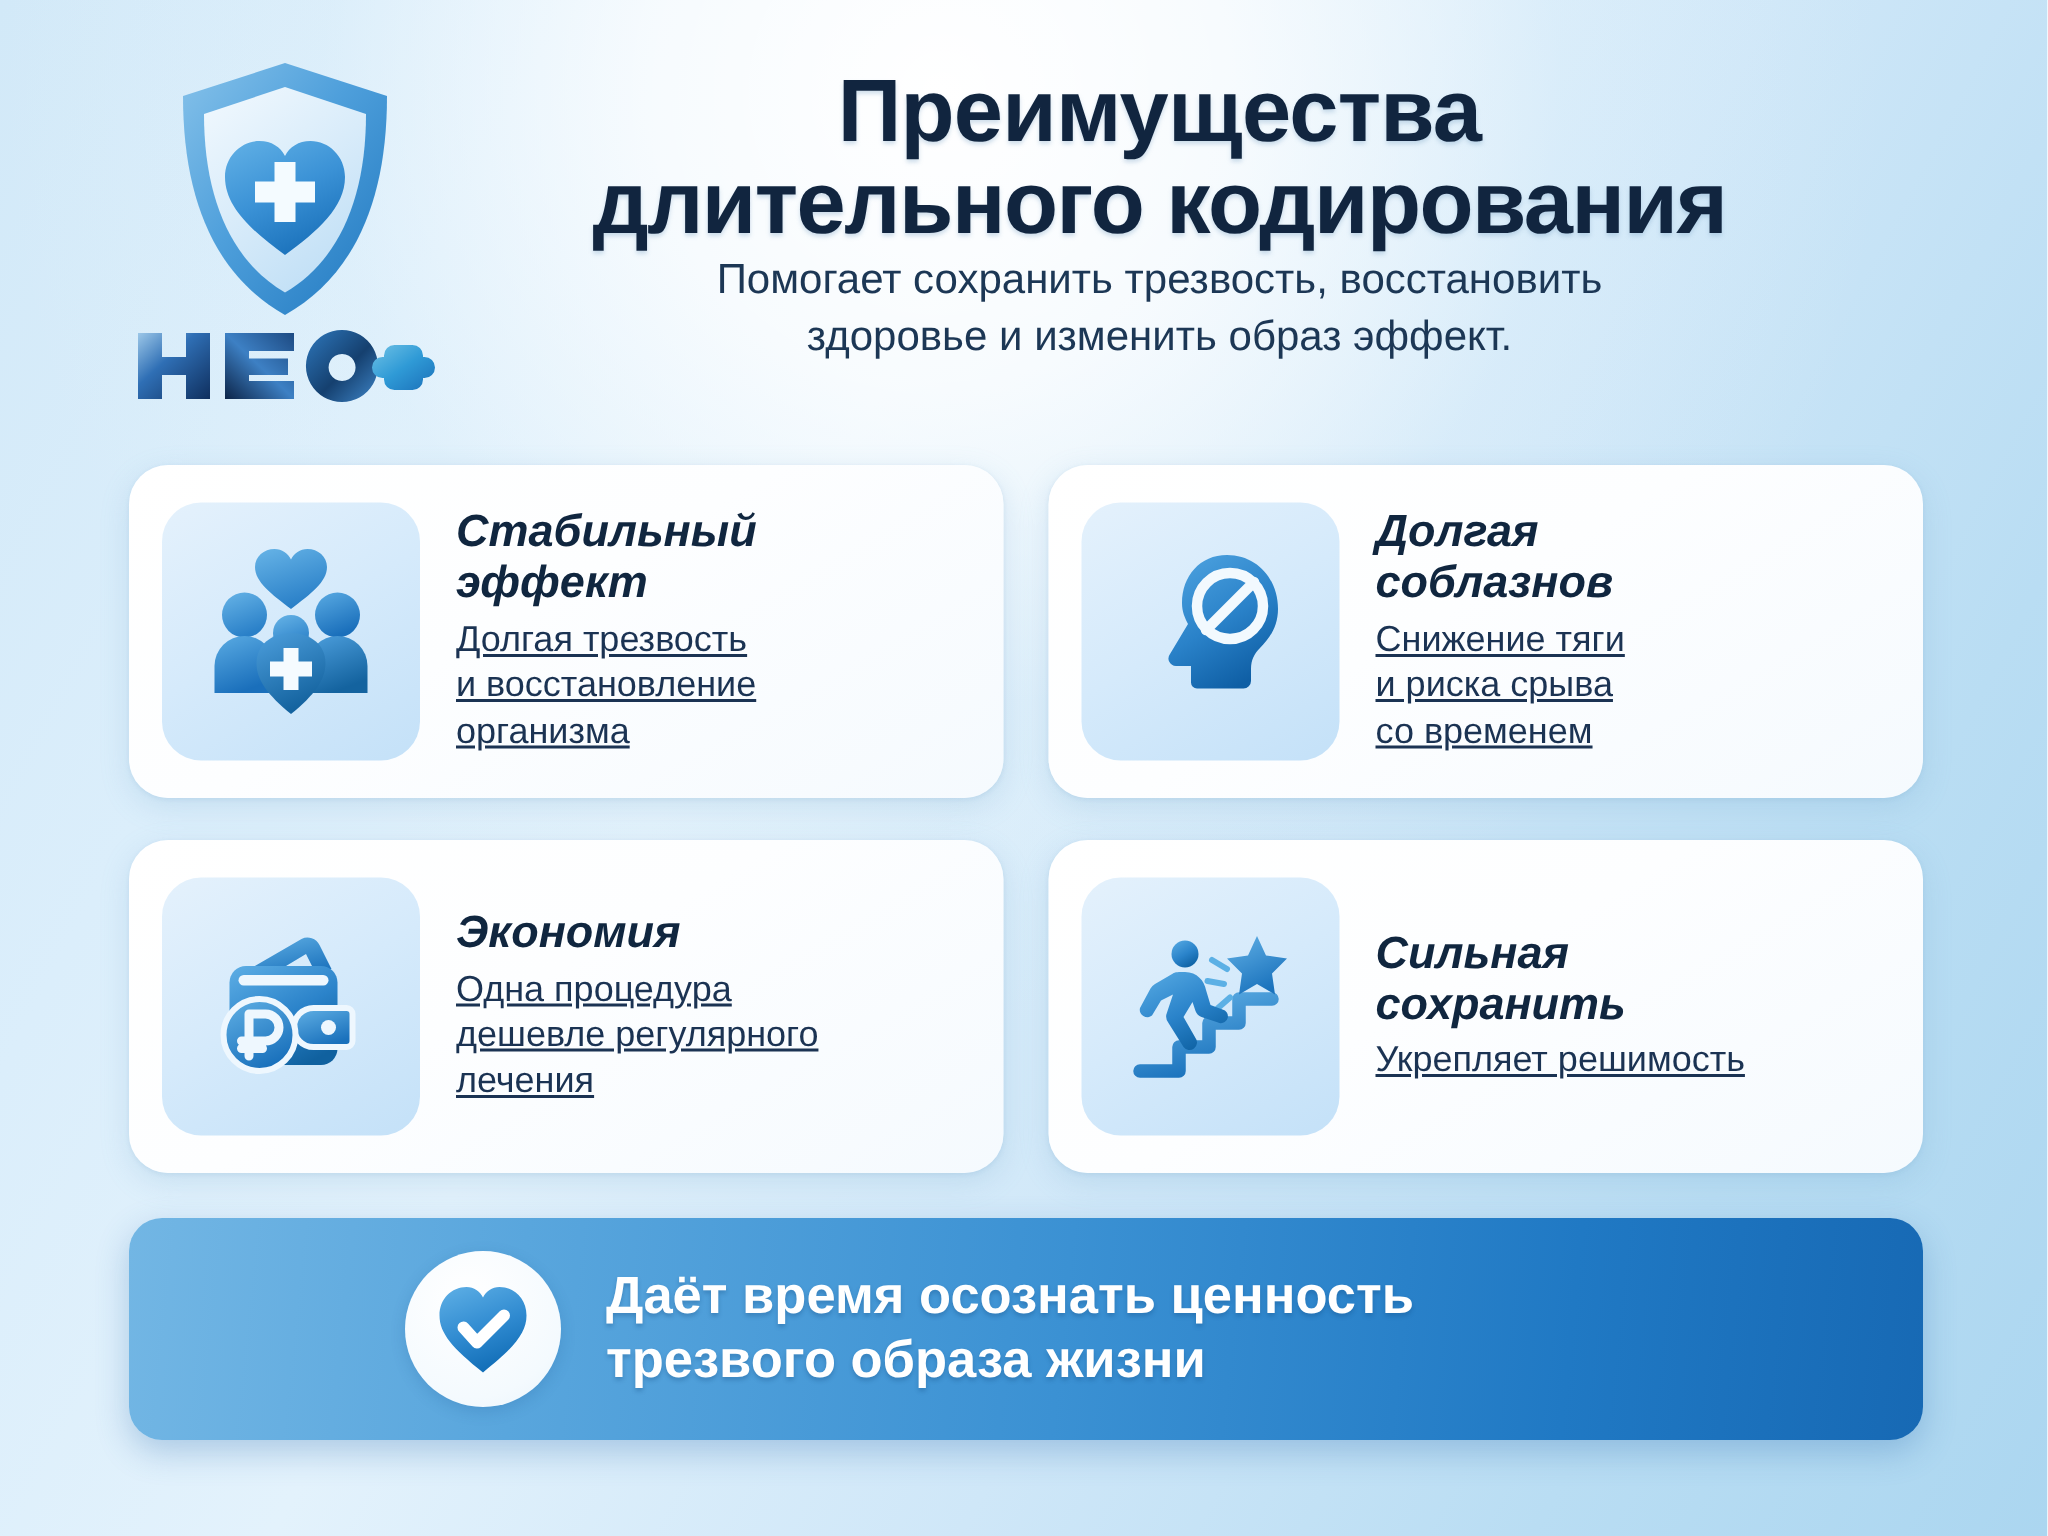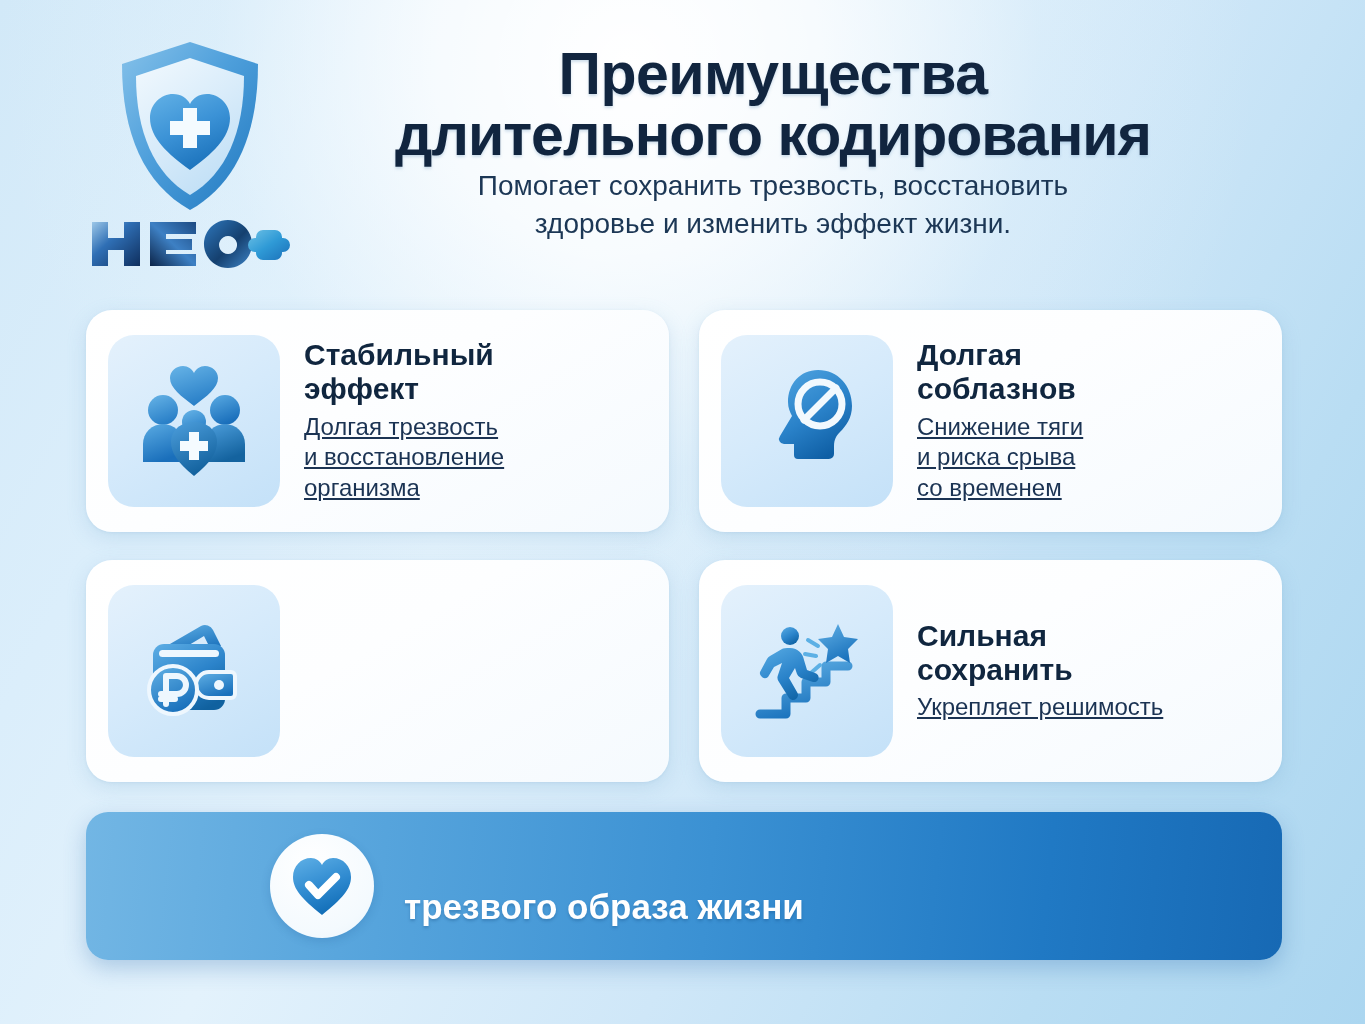--- a/index.html
+++ b/index.html
@@ -104,20 +104,21 @@
   }
   .icon-tile svg { width: 122px; height: 122px; display: block; }
 
   .card-text { padding-left: 24px; padding-right: 4px; }
   .card-title {
     font-size: 30px;
     line-height: 1.12;
     font-weight: bold;
     color: #10263f;
     margin-bottom: 6px;
+    font-style: italic;
   }
   .card-desc {
     font-size: 24px;
     line-height: 1.28;
     color: #1b3353;
     text-decoration: underline;
   }
 
   
   .banner {
@@ -223,21 +224,21 @@
       </svg>
     </div>
 
     <div class="title-block">
       <h1 class="title">
         <span class="line1">Преимущества</span><br>
         <span class="line2">длительного кодирования</span>
       </h1>
       <p class="subtitle">
         <span>Помогает сохранить трезвость, восстановить</span><br>
-        <span>здоровье и изменить эффект жизни.</span>
+        <span>здоровье и изменить образ эффект.</span>
       </p>
     </div>
   </div>
 
   <div class="grid">
 
     <div class="card">
       <div class="icon-tile">
         <svg viewBox="0 0 122 122">
           <defs>
@@ -330,20 +331,30 @@
           <rect x="20" y="34" width="72" height="66" rx="11" fill="url(#w1)"></rect>
           <rect x="26" y="40" width="60" height="7" rx="3.5" fill="#eef7fe"></rect>
 
           <path d="M76 62 h22 a4 4 0 0 1 4 4 v18 a4 4 0 0 1 -4 4 H76 a13 13 0 0 1 0 -26 Z" fill="url(#w2)" stroke="#eef7fe" stroke-width="4"></path>
           <circle cx="86" cy="75" r="5" fill="#eef7fe"></circle>
 
           <circle cx="40" cy="80" r="24" fill="url(#w2)" stroke="#eef7fe" stroke-width="4"></circle>
           <path d="M33 94 V66 h11 a9 9 0 0 1 0 18 h-16 M28 89 h14" stroke="#eef7fe" stroke-width="6" fill="none" stroke-linecap="round" stroke-linejoin="round"></path>
         </svg>
       </div>
+      <div class="card-text">
+        <div class="card-title">
+          <span>Экономия</span>
+        </div>
+        <div class="card-desc">
+          <span>Одна процедура</span><br>
+          <span>дешевле регулярного</span><br>
+          <span>лечения</span>
+        </div>
+      </div>
     </div>
 
     <div class="card">
       <div class="icon-tile">
         <svg viewBox="0 0 122 122">
           <defs>
             <linearGradient id="m1" x1="0" y1="0" x2="0.6" y2="1">
               <stop offset="0%" stop-color="#59ace4"></stop>
               <stop offset="60%" stop-color="#2a83ca"></stop>
               <stop offset="100%" stop-color="#1064a6"></stop>
@@ -389,18 +400,18 @@
             <stop offset="0%" stop-color="#5fb0e6"></stop>
             <stop offset="60%" stop-color="#2f8ad0"></stop>
             <stop offset="100%" stop-color="#1470b9"></stop>
           </linearGradient>
         </defs>
         <path d="M33 62 C13 46 4 36 4 24 C4 13 12 5 22 5 C27 5 31 8 33 12 C35 8 39 5 44 5 C54 5 62 13 62 24 C62 36 53 46 33 62 Z" fill="url(#bh)"></path>
         <path d="M20 32 l9 10 18 -18" fill="none" stroke="#ffffff" stroke-width="8" stroke-linecap="round" stroke-linejoin="round"></path>
       </svg>
     </div>
     <div class="banner-text">
-      <br>
+      <span>Даёт время осознать ценность</span><br>
       <span>трезвого образа жизни</span>
     </div>
   </div>
 
 </div>
 
 </body></html>

